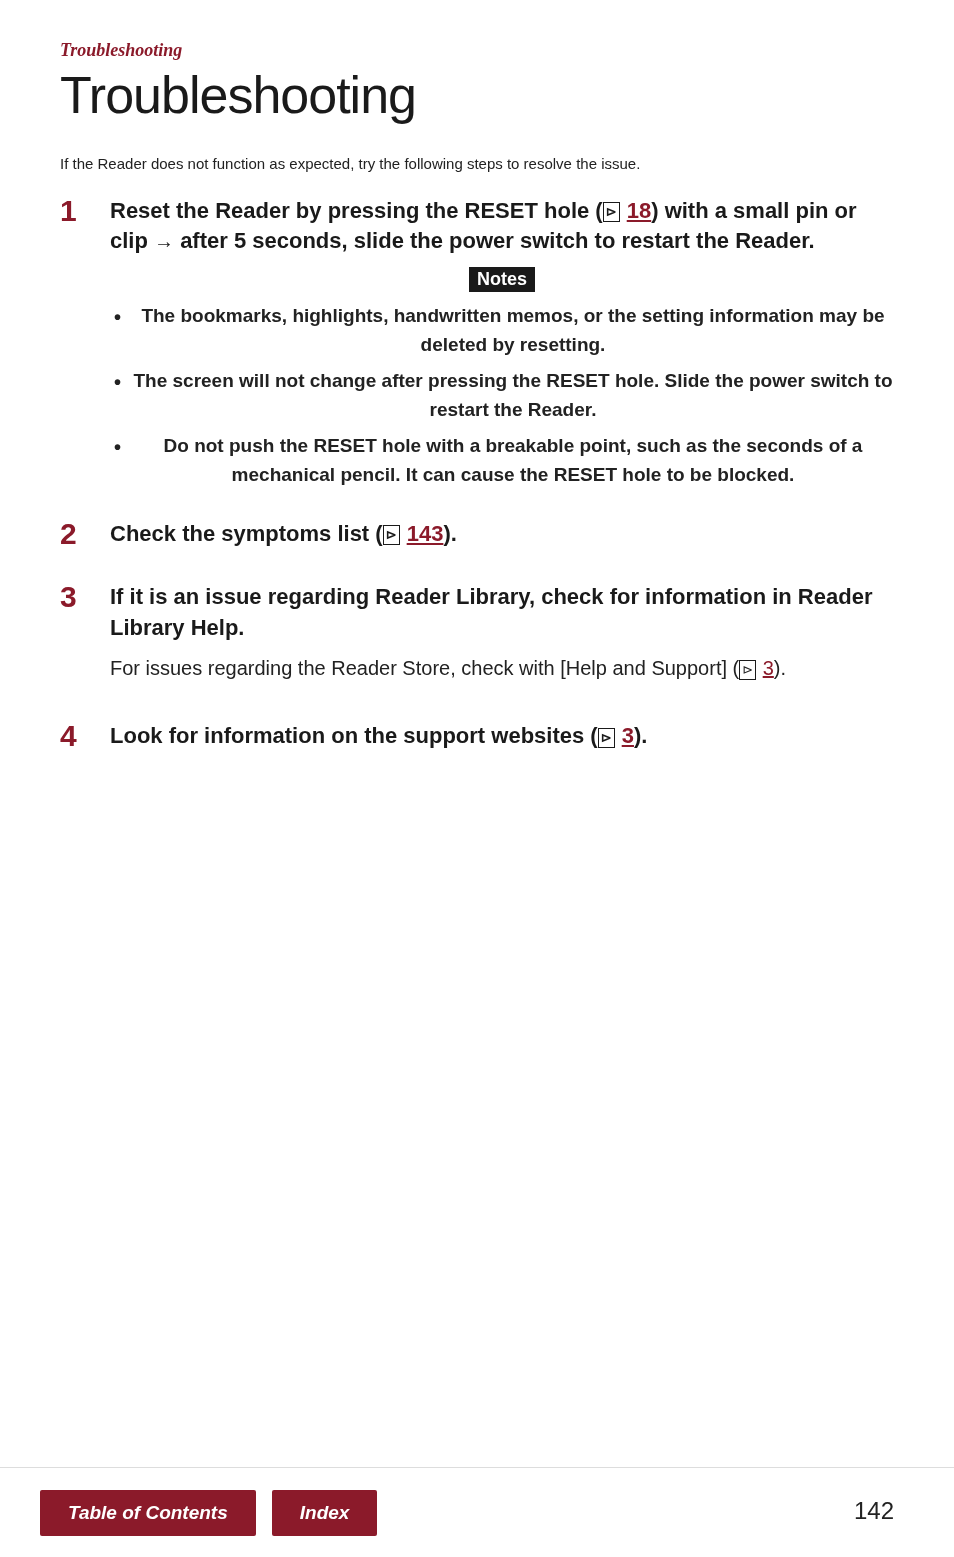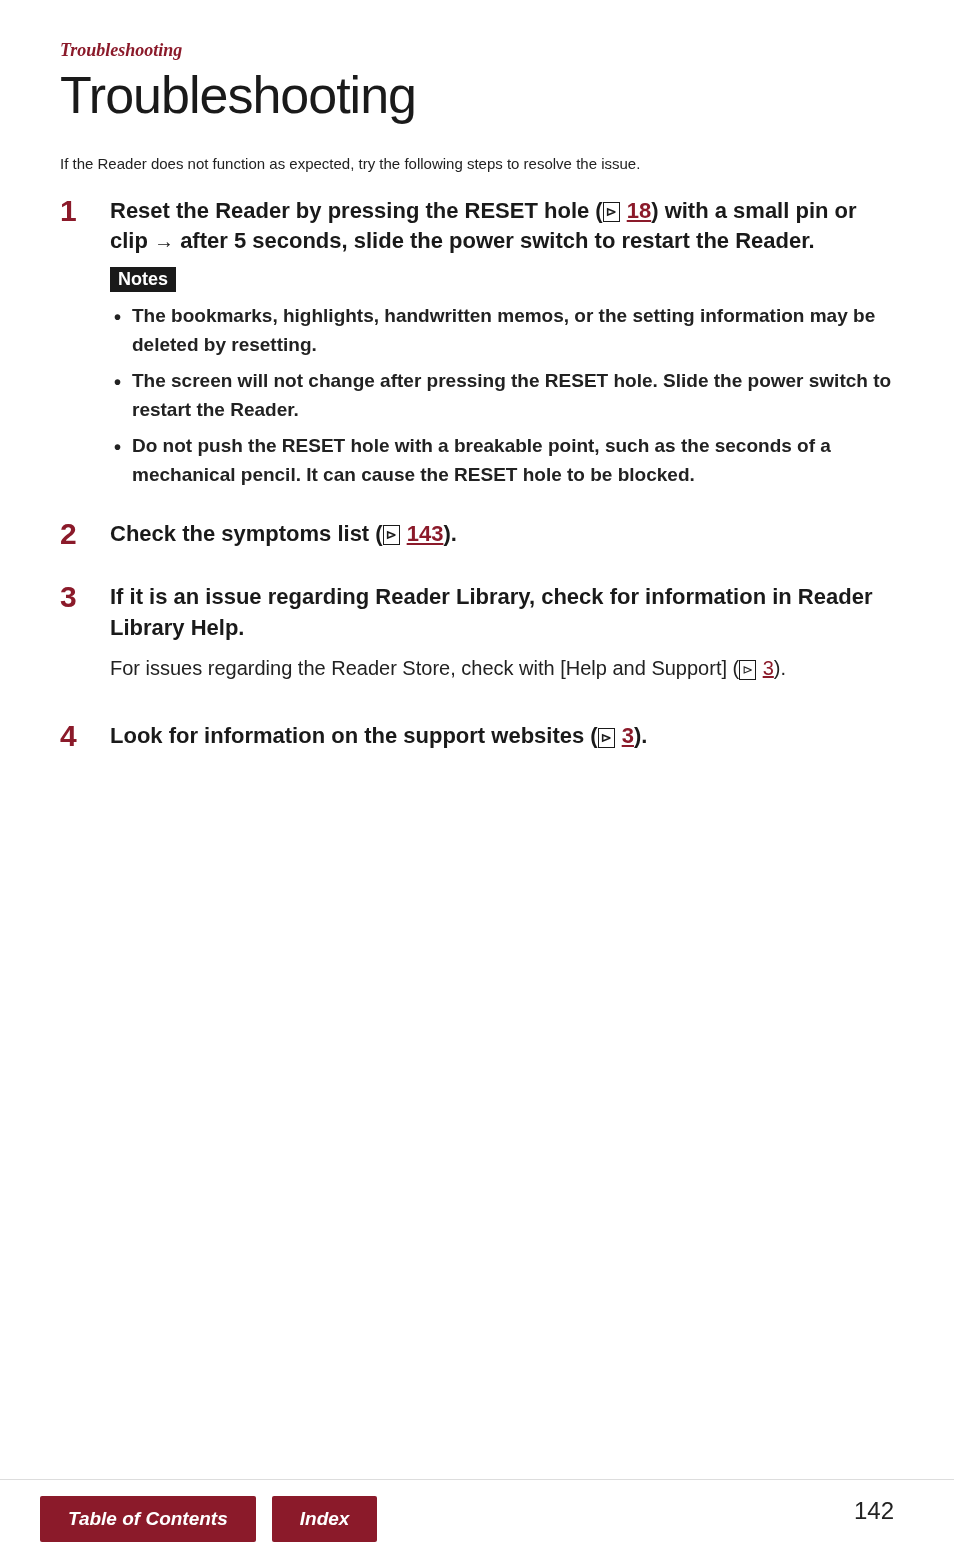--- a/index.html
+++ b/index.html
@@ -69,20 +69,21 @@
     .step-desc {
       font-family: Arial, Helvetica, sans-serif;
       font-size: 20px;
       line-height: 1.5;
       color: #222;
       margin-bottom: 16px;
       margin-left: 0px;
     }
     .notes-box {
       margin-top: 4px;
+      text-align: center;
     }
     .notes-label {
       display: inline-block;
       background: #1a1a1a;
       color: #fff;
       font-family: Arial, Helvetica, sans-serif;
       font-size: 18px;
       font-weight: bold;
       padding: 2px 8px;
       margin-bottom: 10px;
@@ -116,21 +117,21 @@
       padding: 0px 2px;
       margin-right: 1px;
       vertical-align: middle;
       line-height: 1.4;
     }
     .footer-bar {
       position: absolute;
       bottom: 0;
       left: 0;
       right: 0;
-      height: 78px;
+      height: 90px;
       background: #fff;
       border-top: 1px solid #ddd;
       display: flex;
       align-items: center;
       padding: 0 40px;
     }
     .footer-btn {
       background: #8b1a2a;
       color: #fff;
       font-family: Arial, Helvetica, sans-serif;

